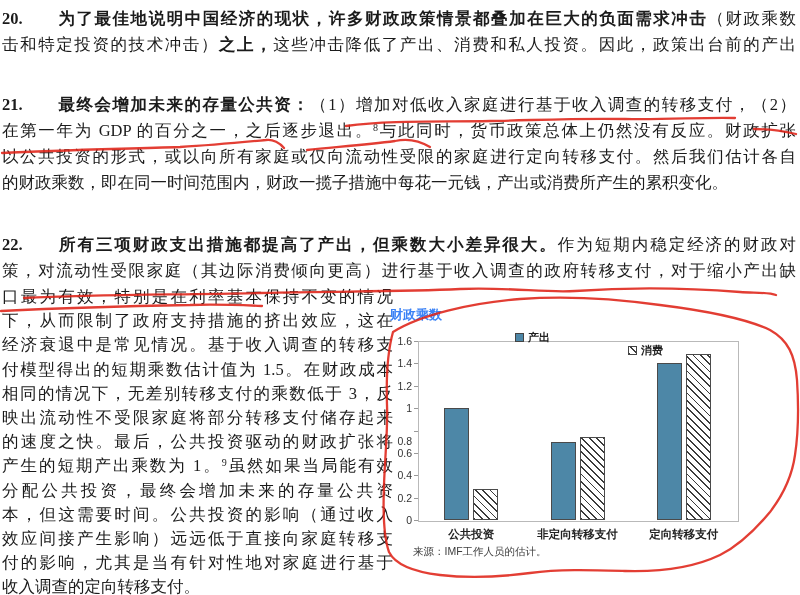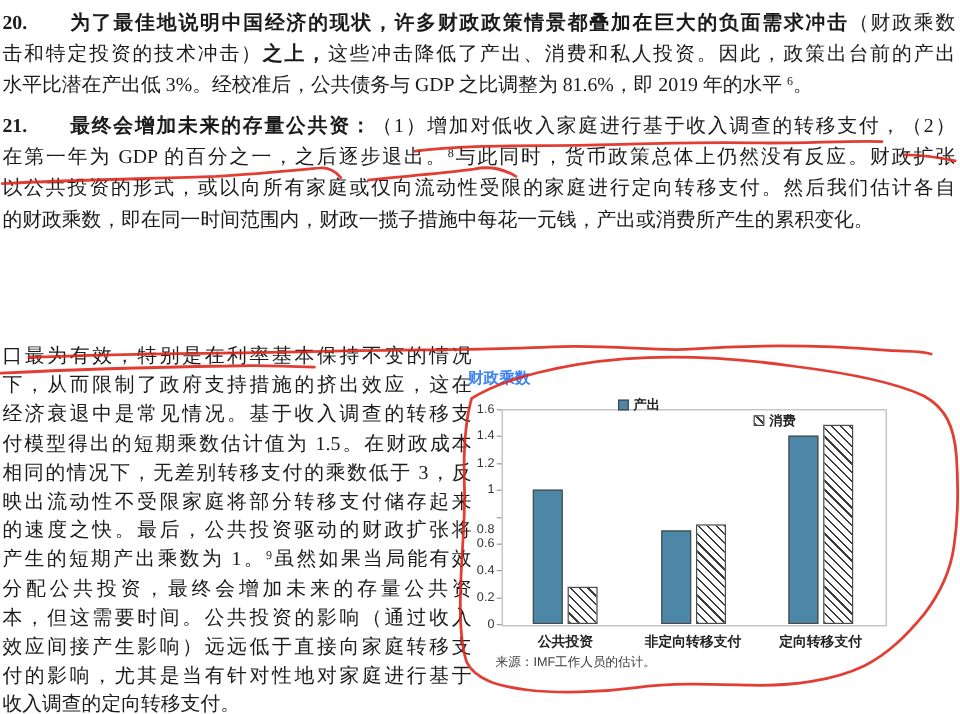--- a/index.html
+++ b/index.html
@@ -32,27 +32,30 @@
   .overlay{position:absolute;left:0;top:0;pointer-events:none;}
 </style>
 </head>
 <body>
 
 <div class="page">
 
   <div class="para" id="p20">
       <div class="tline"><span class="pnum">20.</span><b>为了最佳地说明中国经济的现状，许多财政政策情景都叠加在巨大的负面需求冲击</b><span>（财政乘数</span></div>
       <div class="tline"><span>击和特定投资的技术冲击）</span><b>之上，</b><span>这些冲击降低了产出、消费和私人投资。因此，政策出台前的产出</span></div>
-      <div class="tline end"><span>水平比潜在产出低 3%。经校准后，公共债务与 GDP 之比调整为 81.6%，即 2019 年的水平 </span><span class="sup">6</span><span>。</span></div>
     </div>
   <div class="para" id="p21">
       <div class="tline"><span class="pnum">21.</span><b>最终会增加未来的存量公共资：</b><span>（1）增加对低收入家庭进行基于收入调查的转移支付，（2）</span></div>
       <div class="tline"><span>在第一年为 GDP 的百分之一，之后逐步退出。</span><span class="sup">8</span><span>与此同时，货币政策总体上仍然没有反应。财政扩张</span></div>
       <div class="tline"><span>以公共投资的形式，或以向所有家庭或仅向流动性受限的家庭进行定向转移支付。然后我们估计各自</span></div>
       <div class="tline end"><span>的财政乘数，即在同一时间范围内，财政一揽子措施中每花一元钱，产出或消费所产生的累积变化。</span></div>
+    </div>
+  <div class="para" id="p22full">
+      <div class="tline"><span class="pnum">22.</span><b>所有三项财政支出措施都提高了产出，但乘数大小差异很大。</b><span>作为短期内稳定经济的财政对</span></div>
+      <div class="tline"><span>策，对流动性受限家庭（其边际消费倾向更高）进行基于收入调查的政府转移支付，对于缩小产出缺</span></div>
     </div>
   <div class="para col" id="p22left">
       <div class="tline"><span>口最为有效，特别是在利率基本保持不变的情况</span></div>
       <div class="tline"><span>下，从而限制了政府支持措施的挤出效应，这在</span></div>
       <div class="tline"><span>经济衰退中是常见情况。基于收入调查的转移支</span></div>
       <div class="tline"><span>付模型得出的短期乘数估计值为 1.5。在财政成本</span></div>
       <div class="tline"><span>相同的情况下，无差别转移支付的乘数低于 3，反</span></div>
       <div class="tline"><span>映出流动性不受限家庭将部分转移支付储存起来</span></div>
       <div class="tline"><span>的速度之快。最后，公共投资驱动的财政扩张将</span></div>
       <div class="tline"><span>产生的短期产出乘数为 1。</span><span class="sup">9</span><span>虽然如果当局能有效</span></div>

